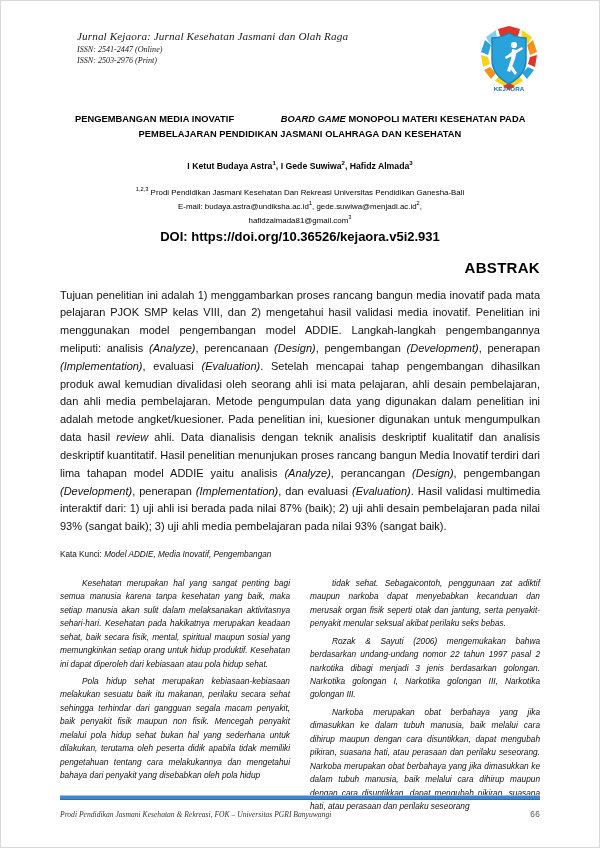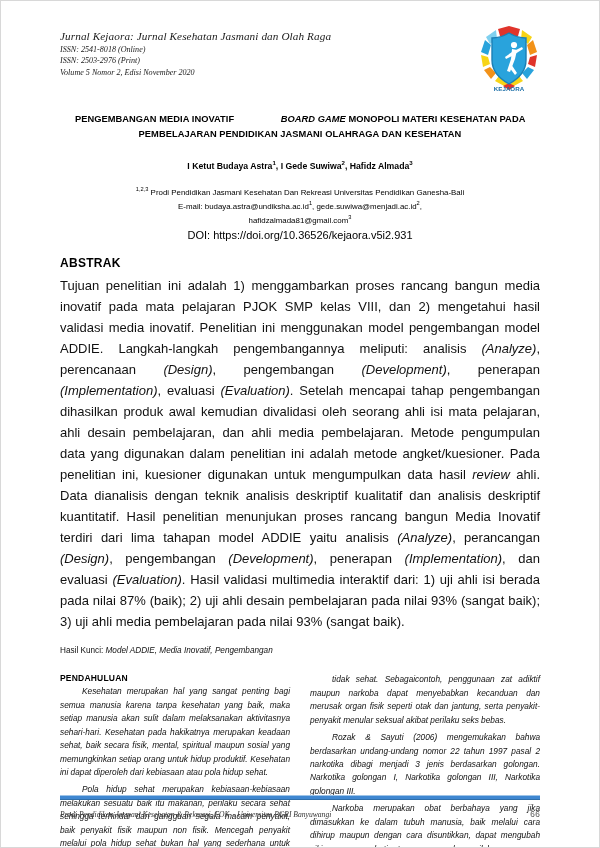--- a/index.html
+++ b/index.html
@@ -28,21 +28,21 @@
     pointer-events: none;
   }
 
   
   .masthead {
     display: flex;
     align-items: flex-start;
     justify-content: space-between;
     min-height: 72px;
   }
-  .masthead-text { padding-top: 8px; }
+  .masthead-text { padding-top: 8px; margin-left: 17px; }
   .journal-title {
     font-family: "Liberation Serif", serif;
     font-style: italic;
     font-size: 11.2px;
     color: #1a1a1a;
     letter-spacing: .1px;
     margin-bottom: 2px;
   }
   .issn-line {
     font-family: "Liberation Serif", serif;
@@ -89,36 +89,36 @@
     margin-top: 14px;
     text-align: center;
     font-size: 7.9px;
     color: #000;
     line-height: 1.55;
   }
   .affil sup { font-size: 5.7px; }
   .doi {
     margin-top: 2px;
     text-align: center;
-    font-size: 11px;
-    font-weight: normal;
+    font-size: 13px;
+    font-weight: bold;
     color: #000;
   }
 
   
   .abstract-head {
     margin-top: 15px;
-    text-align: left;
-    font-size: 12px;
+    text-align: right;
+    font-size: 15px;
     font-weight: bold;
     letter-spacing: .3px;
   }
   .abstract-body {
-    margin-top: 5px;
-    font-size: 13px;
+    margin-top: 11px;
+    font-size: 11px;
     line-height: 1.62;
     text-align: justify;
     text-justify: inter-word;
     color: #111;
   }
   .abstract-body i { font-style: italic; }
   .keywords {
     margin-top: 14px;
     font-size: 8.2px;
     color: #111;
@@ -182,23 +182,22 @@
   }
 </style>
 </head>
 <body>
 
 <div class="page">
 
   <div class="masthead">
     <div class="masthead-text">
       <div class="journal-title">Jurnal Kejaora: Jurnal Kesehatan Jasmani dan Olah Raga</div>
-      <div class="issn-line">ISSN: 2541-8018 (Online)</div>
+      <div class="issn-line">ISSN: 2541-2447 (Online)</div>
       <div class="issn-line">ISSN: 2503-2976 (Print)</div>
-      <div class="issn-line">Volume 5 Nomor 2, Edisi November 2020</div>
     </div>
 
     <div class="logo-wrap">
       <svg width="62" height="68" viewBox="0 0 62 68" xmlns="http://www.w3.org/2000/svg">
 
         <g>
           <path d="M31 2 L42 5 L40 12 L22 12 L20 5 Z" fill="#e0342b"></path>
           <path d="M44 6 L54 13 L50 20 L43 15 Z" fill="#f7d417"></path>
           <path d="M18 6 L8 13 L12 20 L19 15 Z" fill="#7fd0ef"></path>
           <path d="M55 16 L59 28 L52 31 L49 21 Z" fill="#f29219"></path>
@@ -241,25 +240,24 @@
       <div><span>E-mail: budaya.astra@undiksha.ac.id</span><sup>1</sup><span>, gede.suwiwa@menjadi.ac.id</span><sup>2</sup><span>,</span></div>
       <div><span>hafidzalmada81@gmail.com</span><sup>3</sup></div>
     </div>
 
     <div class="doi">DOI: https://doi.org/10.36526/kejaora.v5i2.931</div>
   </div>
 
   <div class="abstract-head">ABSTRAK</div>
   <div class="abstract-body"><span>Tujuan penelitian ini adalah 1) menggambarkan proses rancang bangun media inovatif pada mata pelajaran PJOK SMP kelas VIII, dan 2) mengetahui hasil validasi media inovatif. Penelitian ini menggunakan model pengembangan model ADDIE. Langkah-langkah pengembangannya meliputi: analisis </span><i>(Analyze)</i><span>, perencanaan </span><i>(Design)</i><span>, pengembangan </span><i>(Development)</i><span>, penerapan </span><i>(Implementation)</i><span>, evaluasi </span><i>(Evaluation)</i><span>. Setelah mencapai tahap pengembangan dihasilkan produk awal kemudian divalidasi oleh seorang ahli isi mata pelajaran, ahli desain pembelajaran, dan ahli media pembelajaran. Metode pengumpulan data yang digunakan dalam penelitian ini adalah metode angket/kuesioner. Pada penelitian ini, kuesioner digunakan untuk mengumpulkan data hasil </span><i>review</i><span> ahli. Data dianalisis dengan teknik analisis deskriptif kualitatif dan analisis deskriptif kuantitatif. Hasil penelitian menunjukan proses rancang bangun Media Inovatif terdiri dari lima tahapan model ADDIE yaitu analisis </span><i>(Analyze)</i><span>, perancangan </span><i>(Design)</i><span>, pengembangan </span><i>(Development)</i><span>, penerapan </span><i>(Implementation)</i><span>, dan evaluasi </span><i>(Evaluation)</i><span>. Hasil validasi multimedia interaktif dari: 1) uji ahli isi berada pada nilai 87% (baik); 2) uji ahli desain pembelajaran pada nilai 93% (sangat baik); 3) uji ahli media pembelajaran pada nilai 93% (sangat baik).</span></div>
 
-  <div class="keywords"><span>Hasil Kunci: </span><i>Model ADDIE, Media Inovatif, Pengembangan</i></div>
+  <div class="keywords"><span>Kata Kunci: </span><i>Model ADDIE, Media Inovatif, Pengembangan</i></div>
 
   <div class="columns">
     <div class="col">
-      <div class="section-head">PENDAHULUAN</div>
       <p class="para">Kesehatan merupakan hal yang sangat penting bagi semua manusia karena tanpa kesehatan yang baik, maka setiap manusia akan sulit dalam melaksanakan aktivitasnya sehari-hari. Kesehatan pada hakikatnya merupakan keadaan sehat, baik secara fisik, mental, spiritual maupun sosial yang memungkinkan setiap orang untuk hidup produktif. Kesehatan ini dapat diperoleh dari kebiasaan atau pola hidup sehat.</p>
       <p class="para">Pola hidup sehat merupakan kebiasaan-kebiasaan melakukan sesuatu baik itu makanan, perilaku secara sehat sehingga terhindar dari gangguan segala macam penyakit, baik penyakit fisik maupun non fisik. Mencegah penyakit melalui pola hidup sehat bukan hal yang sederhana untuk dilakukan, terutama oleh peserta didik apabila tidak memiliki pengetahuan tentang cara melakukannya dan mengetahui bahaya dari penyakit yang disebabkan oleh pola hidup</p>
     </div>
     <div class="col">
       <p class="para">tidak sehat. Sebagaicontoh, penggunaan zat adiktif maupun narkoba dapat menyebabkan kecanduan dan merusak organ fisik seperti otak dan jantung, serta penyakit-penyakit menular seksual akibat perilaku seks bebas.</p>
       <p class="para">Rozak &amp; Sayuti (2006) mengemukakan bahwa berdasarkan undang-undang nomor 22 tahun 1997 pasal 2 narkotika dibagi menjadi 3 jenis berdasarkan golongan. Narkotika golongan I, Narkotika golongan III, Narkotika golongan III.</p>
       <p class="para">Narkoba merupakan obat berbahaya yang jika dimasukkan ke dalam tubuh manusia, baik melalui cara dihirup maupun dengan cara disuntikkan, dapat mengubah pikiran, suasana hati, atau perasaan dan perilaku seseorang. Narkoba merupakan obat berbahaya yang jika dimasukkan ke dalam tubuh manusia, baik melalui cara dihirup maupun dengan cara disuntikkan, dapat mengubah pikiran, suasana hati, atau perasaan dan perilaku seseorang</p>
     </div>
   </div>
 

